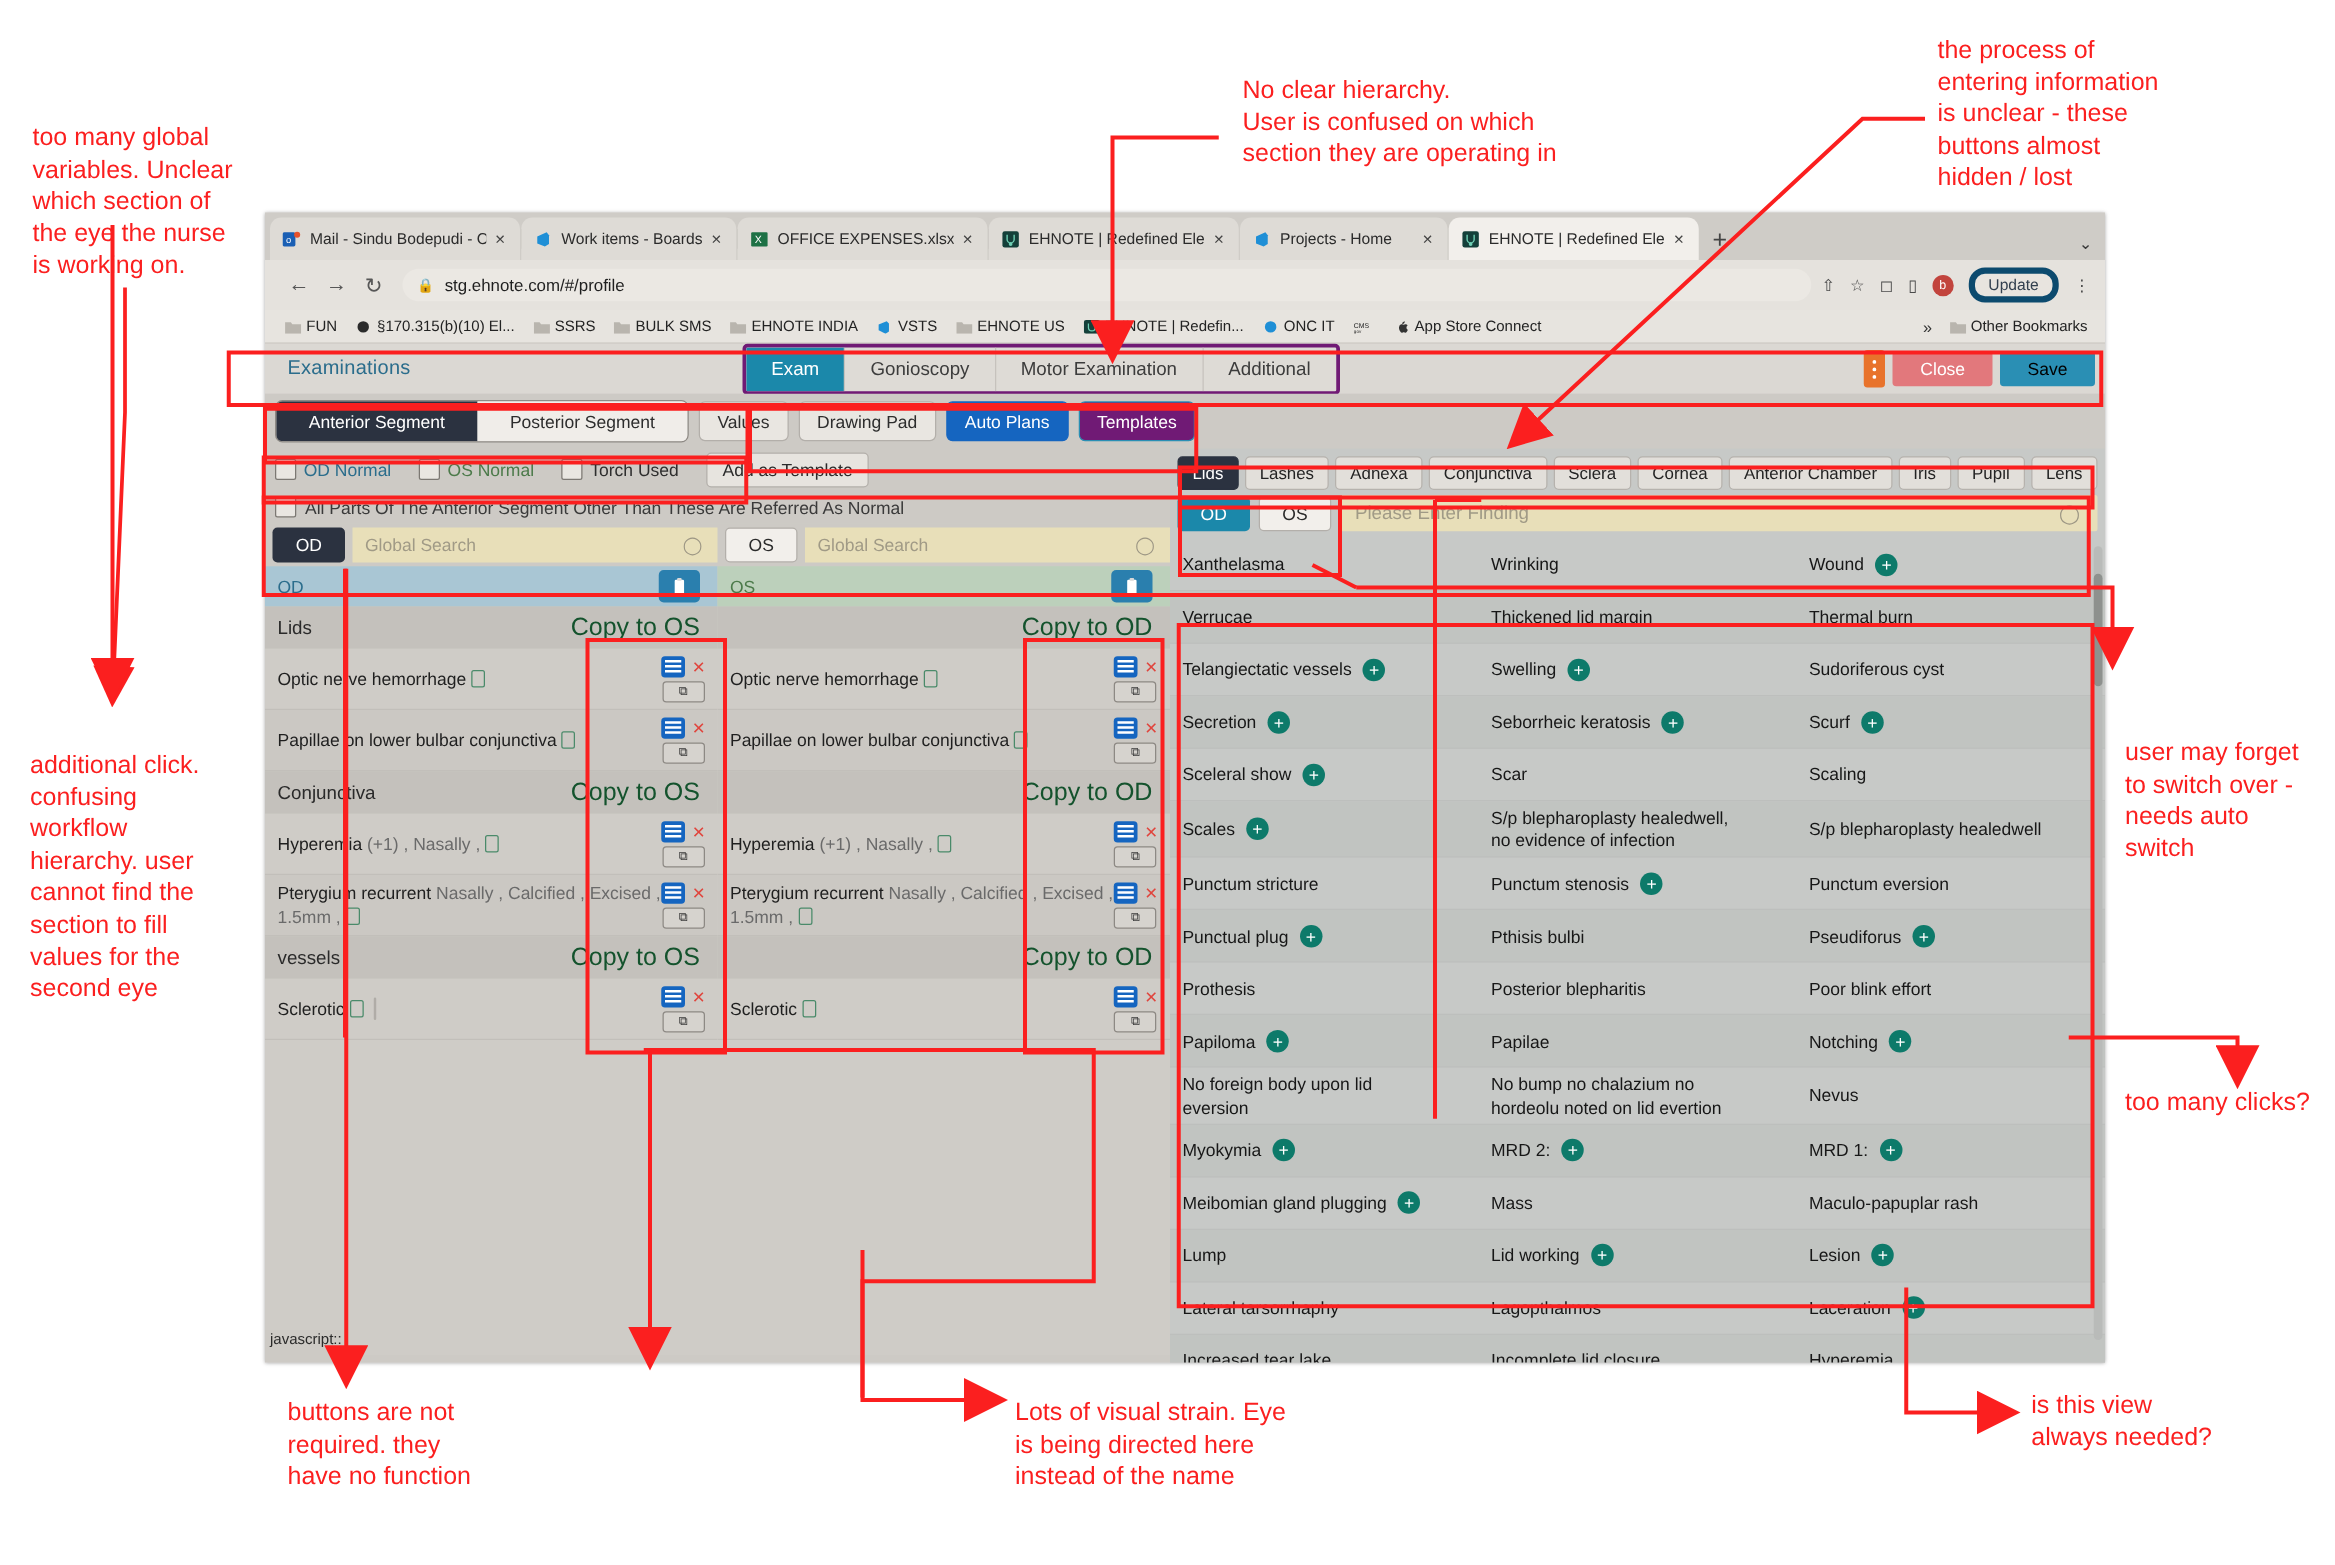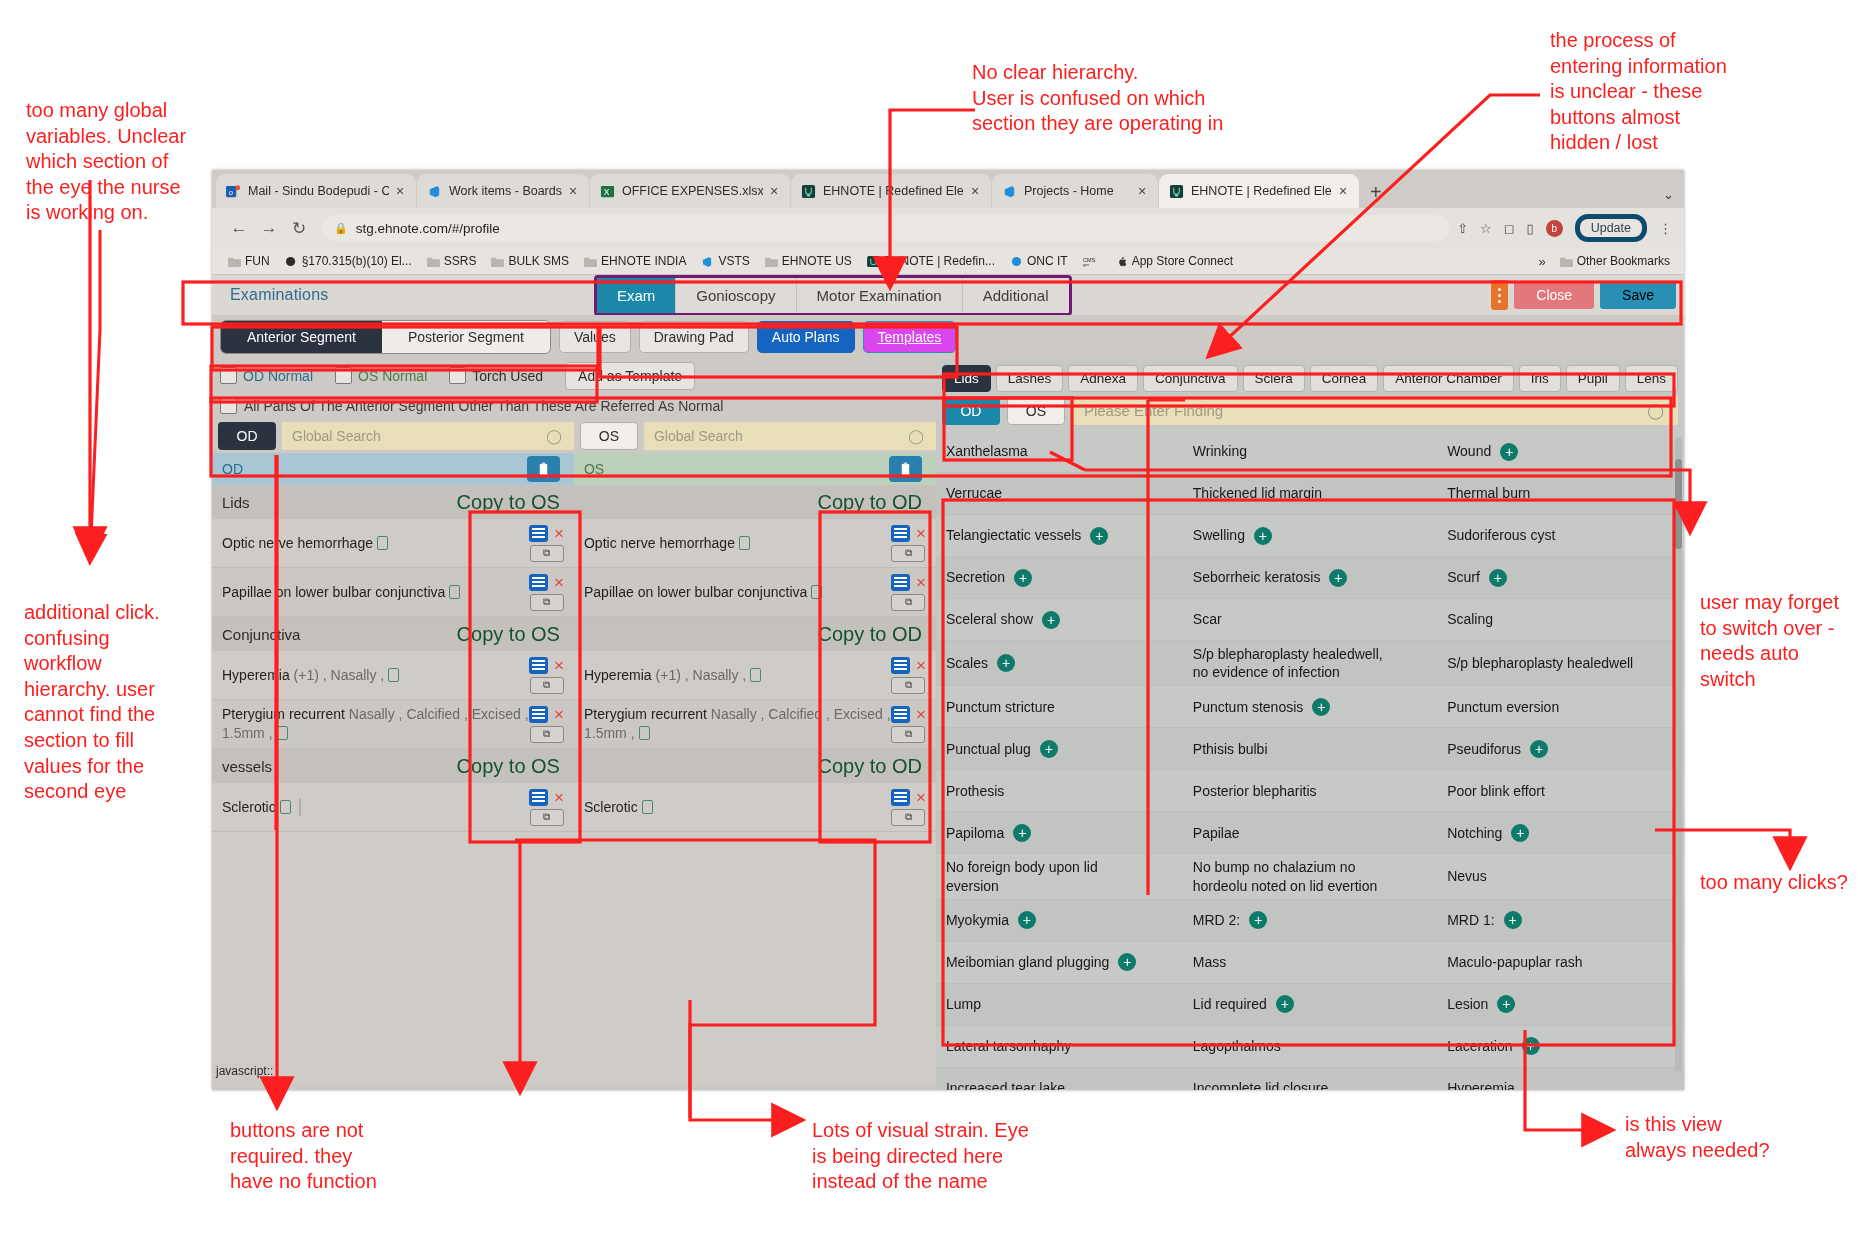--- a/index.html
+++ b/index.html
@@ -112,21 +112,21 @@
   .btn-close { background:#e2787c; color:#fff; border-radius:3px; padding:6px 22px; font-size:14px; }
   .btn-save  { background:#2a8fb4; color:#000000; border-radius:3px; padding:6px 22px; font-size:14px;text-align:right; }
 
   .toolbar2 { height:44px; background:#cdcac5; display:flex; align-items:center; padding:0 8px; gap:8px; position:relative; }
   .ab-group { display:flex; border-radius:6px; overflow:hidden; border:1px solid #8e8a85; }
   .ab-group .ab { padding:8px 26px; font-size:14px; }
   .ab-group .ab.on { background:#2b3240; color:#fff; }
   .ab-group .ab.off { background:#f0ede9; color:#2d2d2d; }
   .pbtn { border:1px solid #b3afaa; background:#e9e6e1; color:#2d2d2d; border-radius:5px; padding:7px 14px; font-size:14px; }
   .pbtn.blue { background:#1565c0; border-color:#1565c0; color:#fff; }
-  .pbtn.teal { background:#d946ef; border-color:#2a8fb4; color:#fff;text-decoration:underline; }
+  .pbtn.teal { background:#701a75; border-color:#2a8fb4; color:#fff; }
 
   
   .panes { display:flex; height:725px; }
   .leftpane { width:742px; background:#cfccc7; position:relative; }
   .rightpane { flex:1; background:#c7c9c7; position:relative; }
 
   .chkrow { height:33px; display:flex; align-items:center; gap:6px; padding:0 8px; background:#cdcac5; }
   .chk { width:17px; height:17px; border:1px solid #7c7873; background:#e9e6e1; border-radius:2px; }
   .chklbl { font-size:14px; color:#2b6d8c; margin-right:16px; }
   .chklbl.dk { color:#2e2e2e; }
@@ -837,21 +837,21 @@
                 <span>Maculo-papuplar rash</span>
                 <span class="plus hidden">+</span>
               </div>
             </div>
             <div class="rrow shade">
               <div class="rcell c1">
                 <span>Lump</span>
                 <span class="plus hidden">+</span>
               </div>
               <div class="rcell c2">
-                <span>Lid required</span>
+                <span>Lid working</span>
                 <span class="plus">+</span>
               </div>
               <div class="rcell c3">
                 <span>Lesion</span>
                 <span class="plus">+</span>
               </div>
             </div>
             <div class="rrow">
               <div class="rcell c1">
                 <span>Lateral tarsorrhaphy</span>
@@ -952,21 +952,21 @@
   <g stroke="#fb1f1f" stroke-width="3.2" fill="none">
     <path d="M90,180 L90,260 L90,555" marker-end="url(#ah)"></path>
   </g>
 </svg>
 
 <div class="anno" style="left:26px; top:98px; width:200px;">too many global
 variables. Unclear
 which section of
 the eye the nurse
 is working on.</div>
-<div class="anno" style="left:972px; top:60px; width:300px;">No clear hierarchy.
+<div class="anno" style="left:994px; top:60px; width:300px;">No clear hierarchy.
 User is confused on which
 section they are operating in</div>
 <div class="anno" style="left:1550px; top:28px; width:220px;">the process of
 entering information
 is unclear - these
 buttons almost
 hidden / lost</div>
 <div class="anno" style="left:1700px; top:590px; width:180px;">user may forget
 to switch over -
 needs auto

